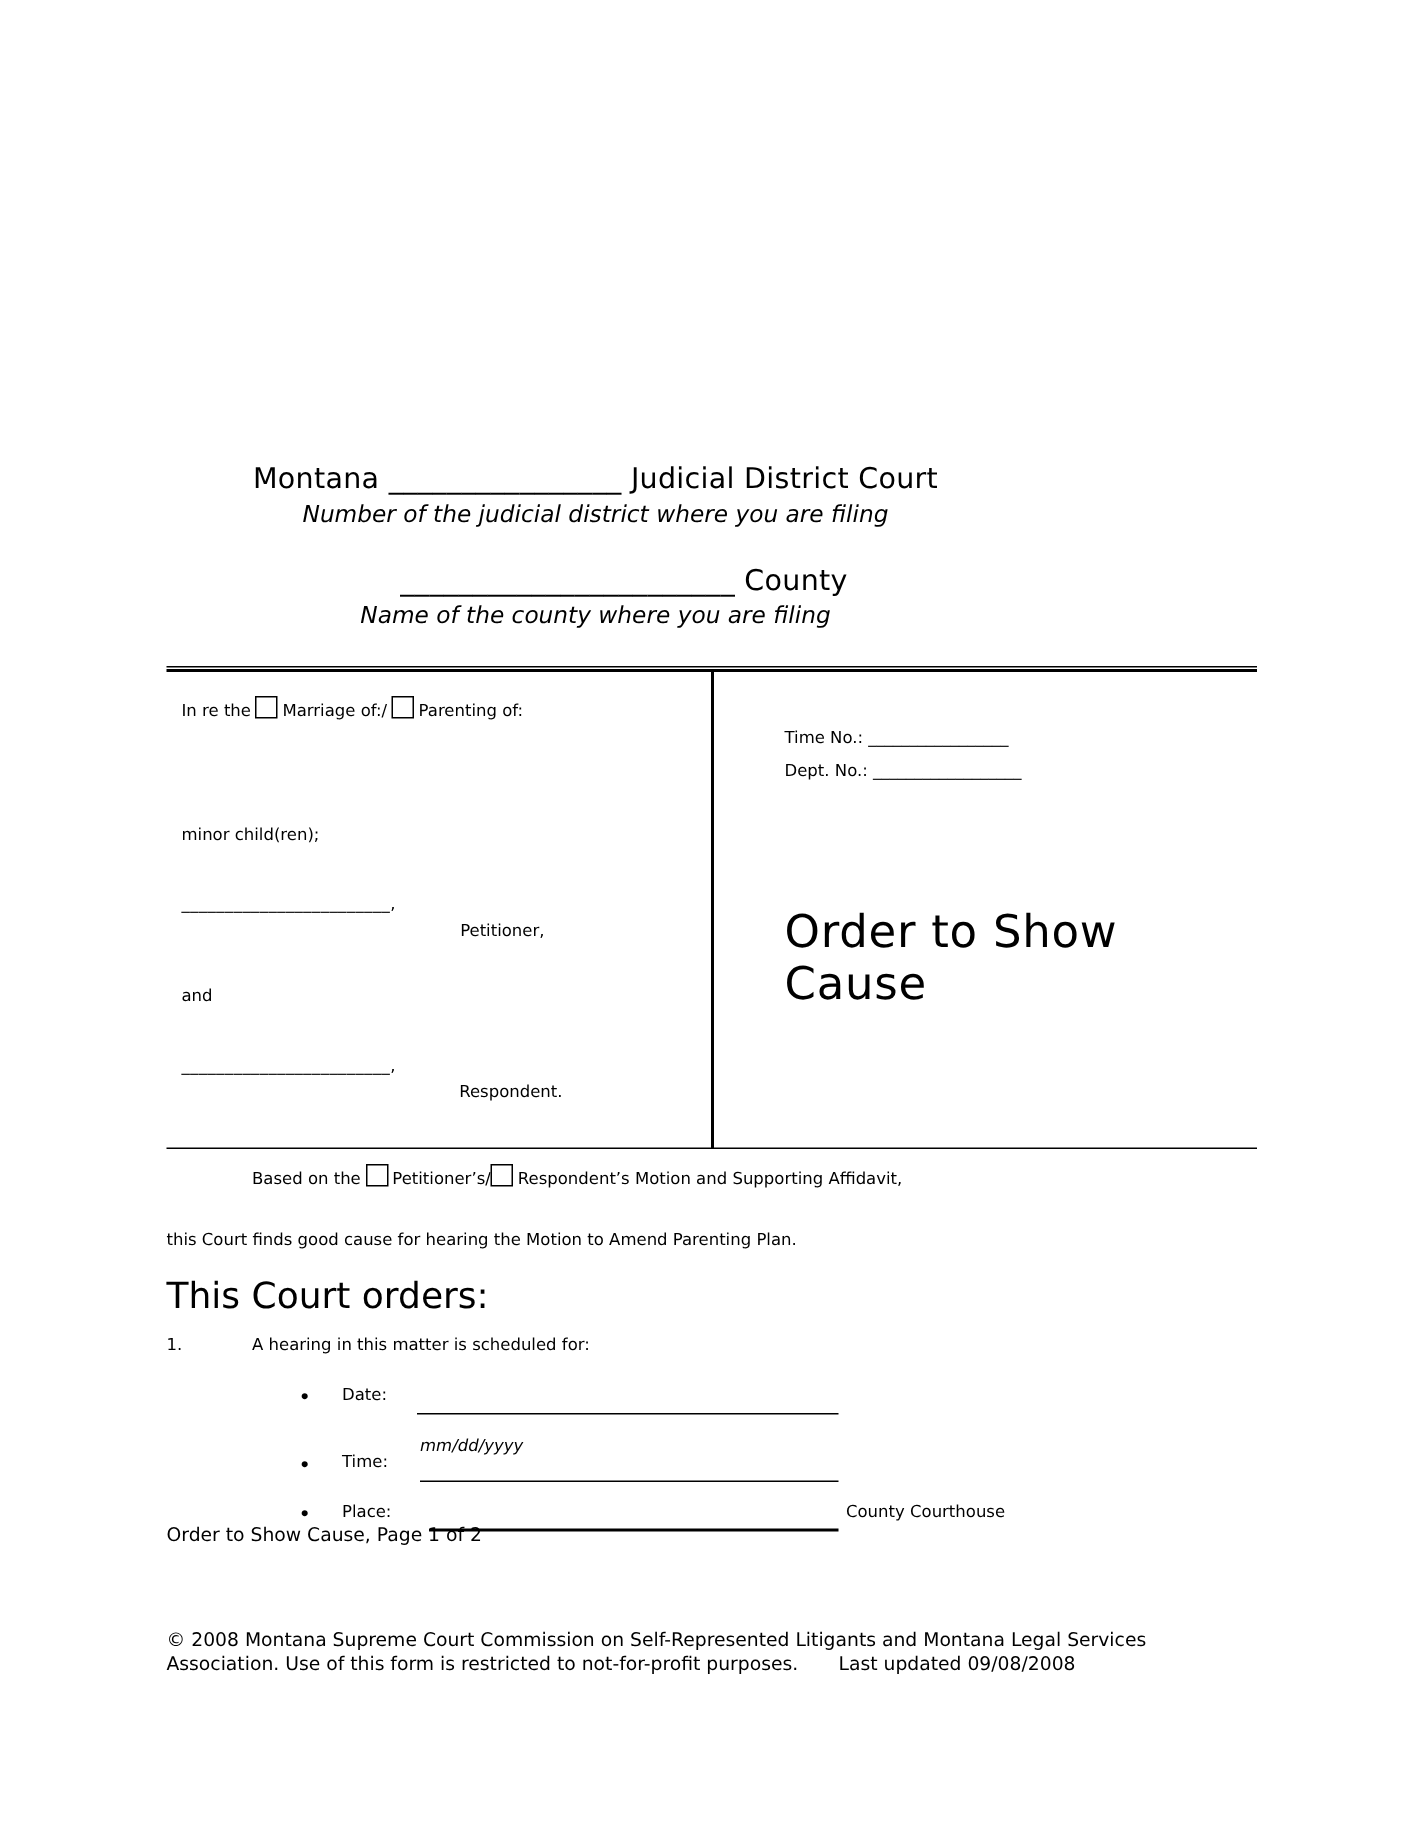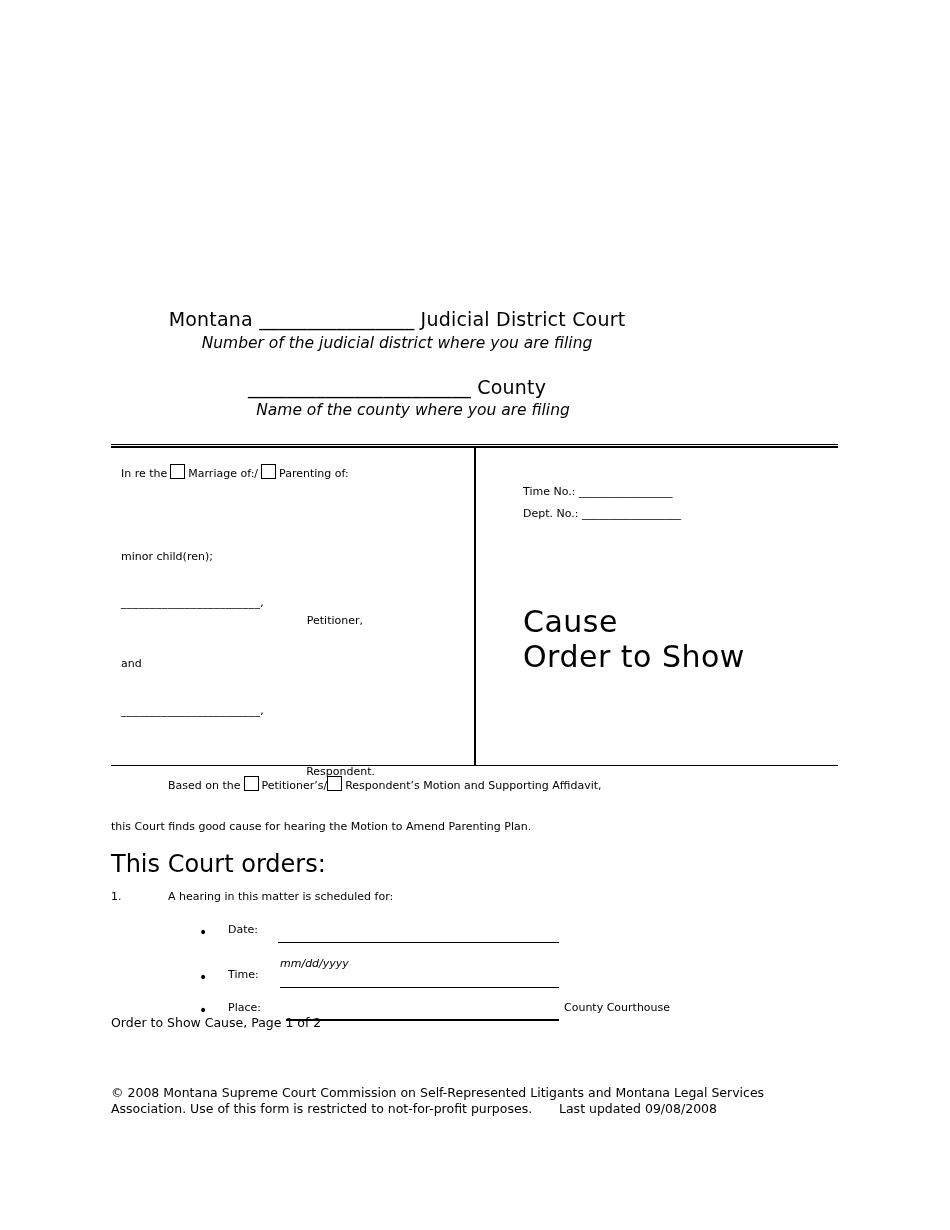--- a/index.html
+++ b/index.html
@@ -22,55 +22,55 @@
 </head>
 <body>
 
 <div class="abs center t18" style="top:308px;">
   <span>Montana</span>
   <span>________________</span>
   <span>Judicial District Court</span>
 </div>
 <div class="abs center t15 ital" style="top:334px;">Number of the judicial district where you are filing</div>
 
-<div class="abs center t18" style="top:376px;">
+<div class="abs center t18" style="top:376px;padding-left:19px;">
   <span>_______________________</span>
   <span>County</span>
 </div>
-<div class="abs center t15 ital" style="top:401px;padding-left:16px;">Name of the county where you are filing</div>
+<div class="abs center t15 ital" style="top:401px;">Name of the county where you are filing</div>
 
 <div class="rule-thin" style="top:444px;"></div>
 <div class="rule-thick" style="top:446px;"></div>
 <div class="vline" style="top:446px; height:320px;"></div>
 <div class="rule-thin" style="top:765px;"></div>
 
 <div class="abs t16" style="left:121px; top:464px;">
   <span>In re the</span><span class="chk"></span><span>Marriage of:/</span><span class="chk"></span><span>Parenting of:</span>
 </div>
 <div class="abs t16" style="left:121px; top:550px;">minor child(ren);</div>
 
 <div class="abs t16" style="left:121px; top:596px; letter-spacing:0.3px;">________________________,</div>
 <div class="abs t16" style="left:121px; top:614px; width:242px; text-align:right;">Petitioner,</div>
 
 <div class="abs t16" style="left:121px; top:657px;">and</div>
 
 <div class="abs t16" style="left:121px; top:704px; letter-spacing:0.3px;">________________________,</div>
-<div class="abs t16" style="left:121px; top:721px; width:254px; text-align:right;margin-top:44px;">Respondent.</div>
+<div class="abs t16" style="left:121px; top:721px; width:254px; text-align:right;">Respondent.</div>
 
 <div class="abs t16" style="left:523px; top:485px;">
   <span>Time No.:</span>
   <span>_________________</span>
 </div>
 <div class="abs t16" style="left:523px; top:507px;">
   <span>Dept. No.:</span>
   <span>__________________</span>
 </div>
 <div class="abs" style="left:523px; top:604px; font-size:30px; line-height:35px; letter-spacing:0.5px;">
+  <div>Order to Show</div>
   <div>Cause</div>
-  <div>Order to Show</div>
 </div>
 
 <div class="abs t16" style="left:168px; top:776px;">
   <span>Based on the</span><span class="chk"></span><span>Petitioner’s/</span><span class="chk" style="margin-left:0;"></span><span>Respondent’s Motion and Supporting Affidavit,</span>
 </div>
 <div class="abs t16" style="left:111px; top:820px;">this Court finds good cause for hearing the Motion to Amend Parenting Plan.</div>
 <div class="abs" style="left:111px; top:850px; font-size:24px;">This Court orders:</div>
 
 <div class="abs t16" style="left:111px; top:890px;">1.</div>
 <div class="abs t16" style="left:168px; top:890px;">A hearing in this matter is scheduled for:</div>

